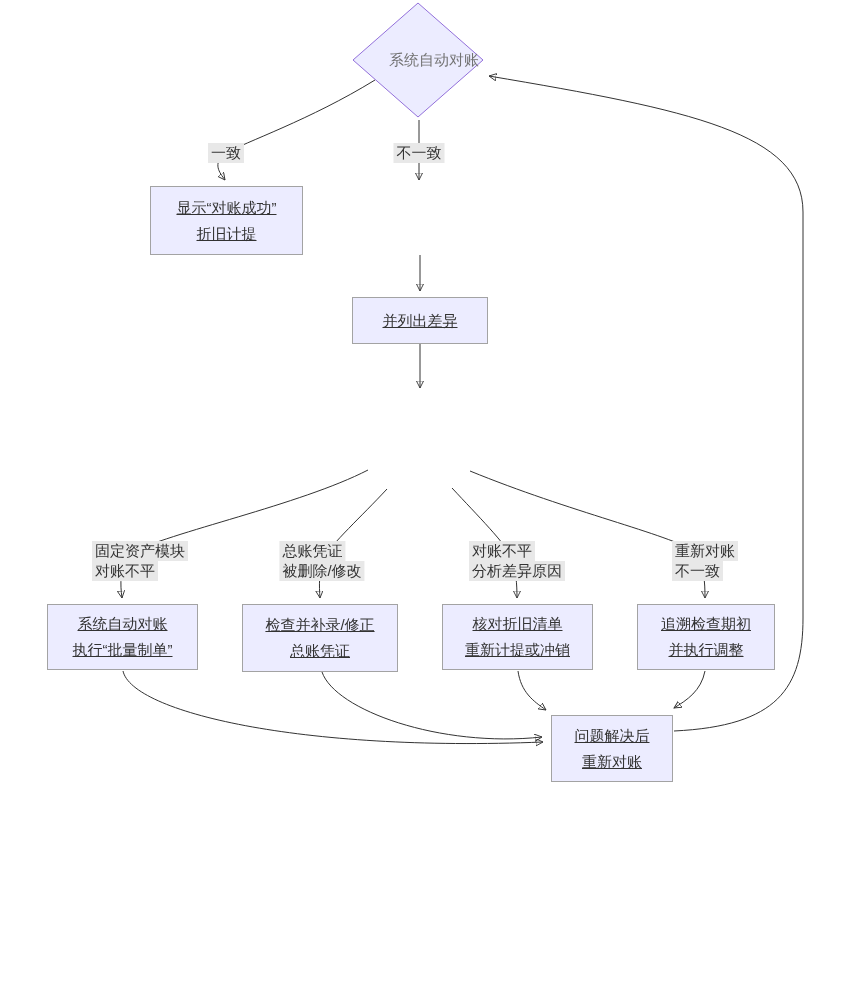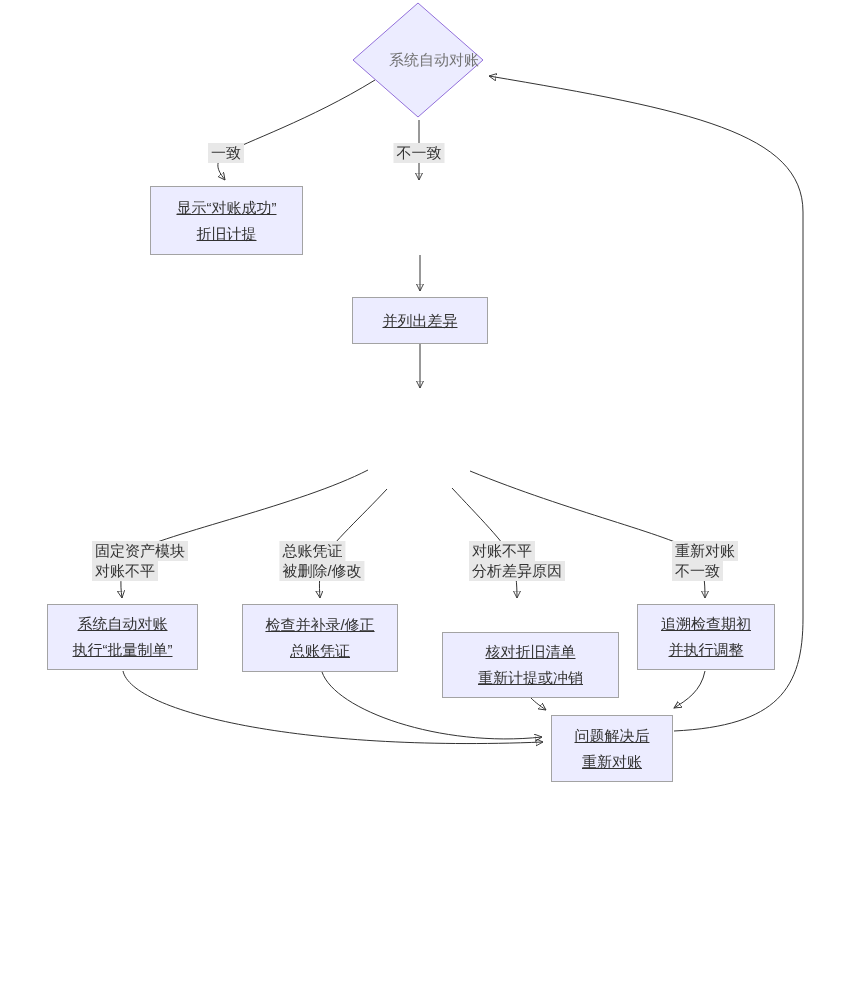--- a/index.html
+++ b/index.html
@@ -75,21 +75,21 @@
   <div class="rectnode" style="left:47px;top:604px;width:151px;height:66px">
     <span>系统自动对账</span>
     <span>执行“批量制单”</span>
   </div>
 
   <div class="rectnode" style="left:242px;top:604px;width:156px;height:68px">
     <span>检查并补录/修正</span>
     <span>总账凭证</span>
   </div>
 
-  <div class="rectnode" style="left:442px;top:632px;width:177px;height:66px">
+  <div class="rectnode" style="left:442px;top:604px;width:151px;height:66px">
     <span>核对折旧清单</span>
     <span>重新计提或冲销</span>
   </div>
 
   <div class="rectnode" style="left:551px;top:715px;width:122px;height:67px">
     <span>问题解决后</span>
     <span>重新对账</span>
   </div>
 
   <div class="rectnode" style="left:637px;top:604px;width:138px;height:66px">

